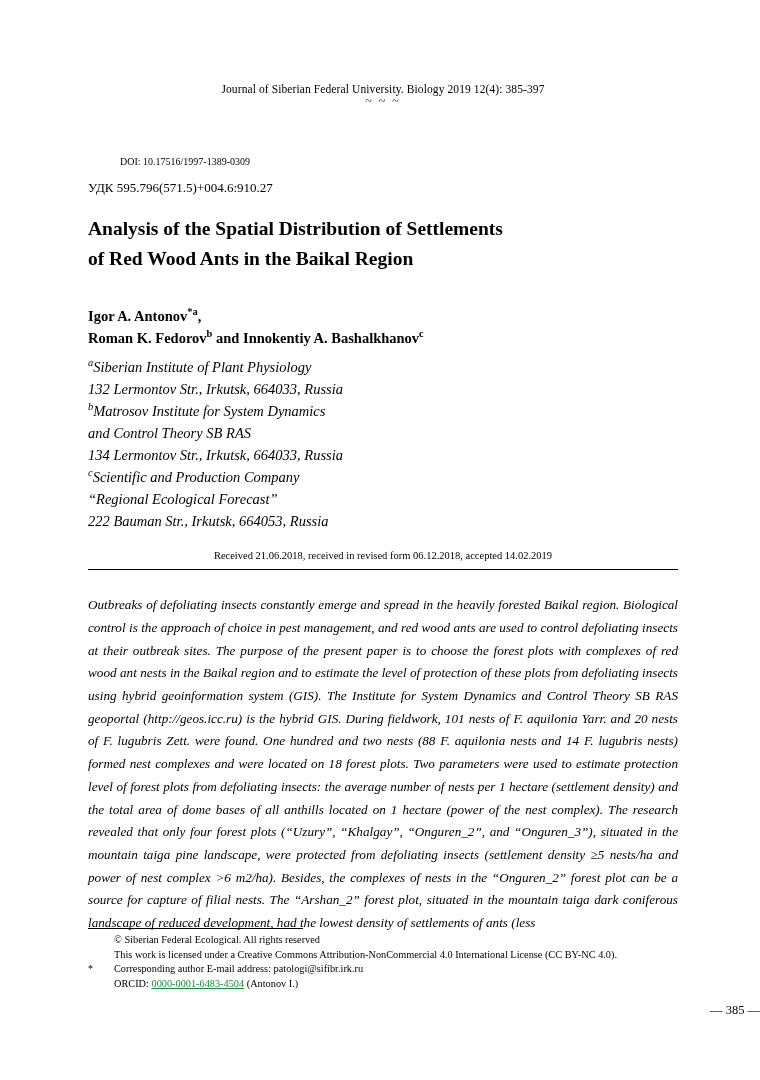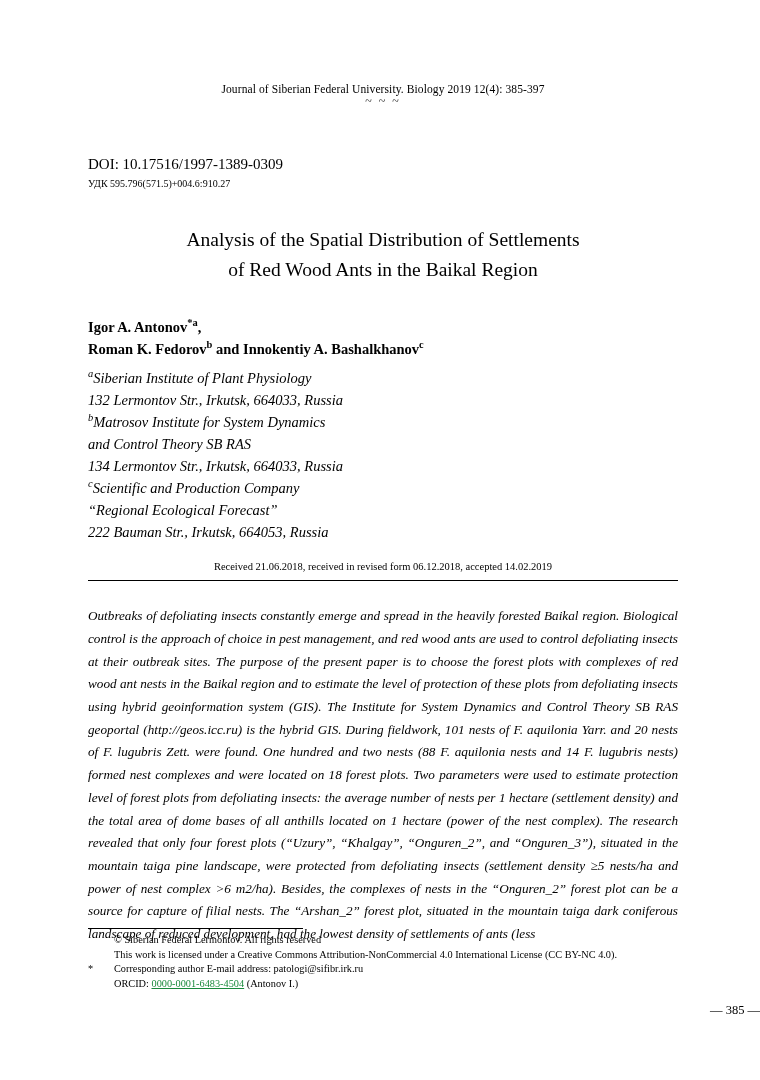--- a/index.html
+++ b/index.html
@@ -39,35 +39,35 @@
   .tilde-row {
     text-align: center;
     font-size: 12px;
     letter-spacing: 2px;
     margin-top: -1px;
     color: #222;
   }
 
   
   .doi-line {
-    font-size: 15px;
+    font-size: 10px;
     margin-top: 47px;
+    margin-left: 32px;
   }
   .udk-line {
-    font-size: 10px;
-    margin-top: 5px;
+    font-size: 13px;
+    margin-top: 13px;
   }
 
   
   .title {
     font-size: 19.5px;
-    font-weight: normal;
+    font-weight: bold;
     line-height: 1.55;
-    margin-top: 36px;
-    text-align: center;
+    margin-top: 18px;
   }
 
   
   .authors {
     text-align: left;
     font-weight: bold;
     font-size: 14.5px;
     line-height: 1.5;
     margin-top: 32px;
   }
@@ -188,21 +188,21 @@
     <hr class="rule">
 
     <p class="abstract">Outbreaks of defoliating insects constantly emerge and spread in the heavily forested Baikal region. Biological control is the approach of choice in pest management, and red wood ants are used to control defoliating insects at their outbreak sites. The purpose of the present paper is to choose the forest plots with complexes of red wood ant nests in the Baikal region and to estimate the level of protection of these plots from defoliating insects using hybrid geoinformation system (GIS). The Institute for System Dynamics and Control Theory SB RAS geoportal (http://geos.icc.ru) is the hybrid GIS. During fieldwork, 101 nests of F. aquilonia Yarr. and 20 nests of F. lugubris Zett. were found. One hundred and two nests (88 F. aquilonia nests and 14 F. lugubris nests) formed nest complexes and were located on 18 forest plots. Two parameters were used to estimate protection level of forest plots from defoliating insects: the average number of nests per 1 hectare (settlement density) and the total area of dome bases of all anthills located on 1 hectare (power of the nest complex). The research revealed that only four forest plots (“Uzury”, “Khalgay”, “Onguren_2”, and “Onguren_3”), situated in the mountain taiga pine landscape, were protected from defoliating insects (settlement density ≥5 nests/ha and power of nest complex &gt;6 m2/ha). Besides, the complexes of nests in the “Onguren_2” forest plot can be a source for capture of filial nests. The “Arshan_2” forest plot, situated in the mountain taiga dark coniferous landscape of reduced development, had the lowest density of settlements of ants (less</p>
 
   </div>
 
   <div class="footnote-area">
     <hr class="foot-rule">
     <div class="foot-line">
       <span class="mark"></span>
-      <span>© Siberian Federal Lermontov. All rights reserved</span>
+      <span>© Siberian Federal Ecological. All rights reserved</span>
     </div>
     <div class="foot-line">
       <span class="mark"></span>
       <span>This work is licensed under a Creative Commons Attribution-NonCommercial 4.0 International License (CC BY-NC 4.0).</span>
     </div>
     <div class="foot-line">
       <span class="mark">*</span>
       <span>Corresponding author E-mail address: patologi@sifibr.irk.ru</span>
     </div>
     <div class="foot-line">

